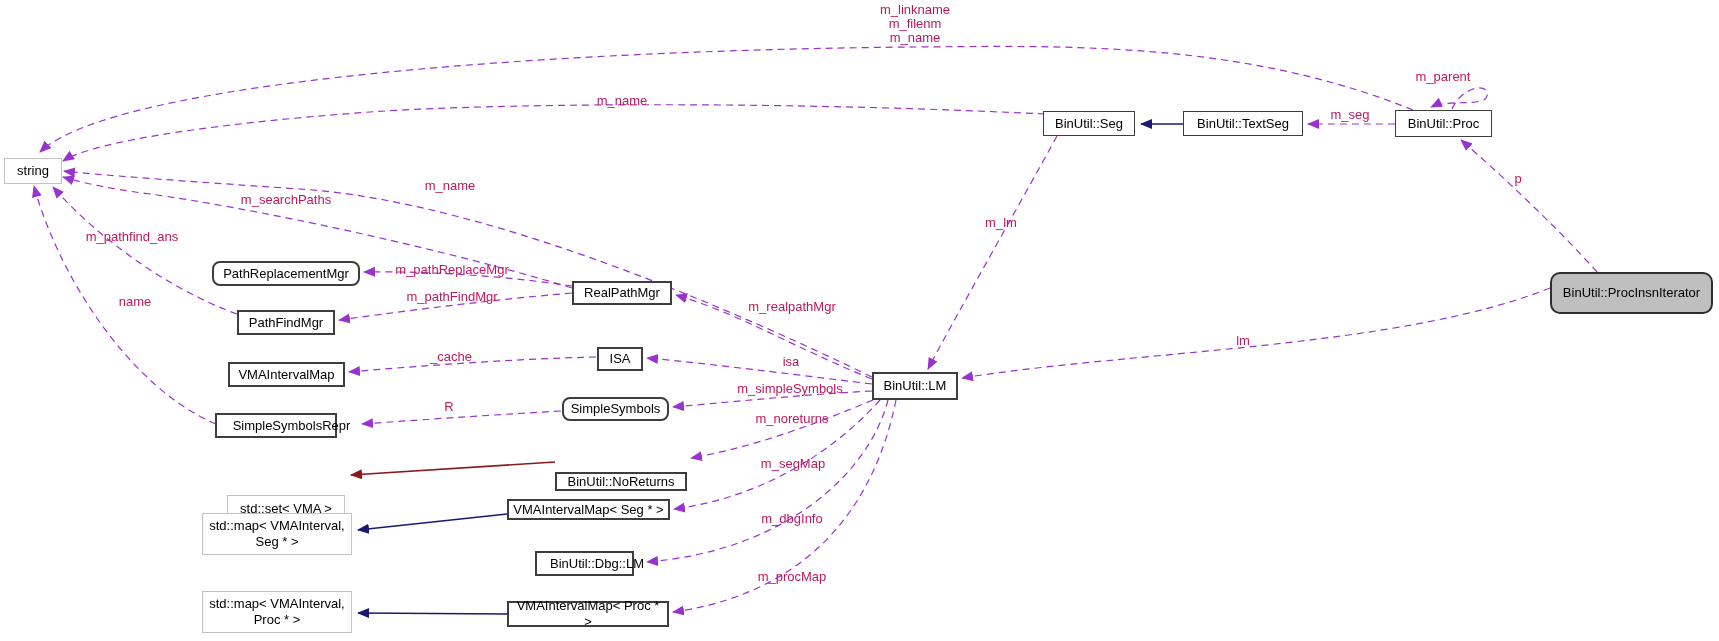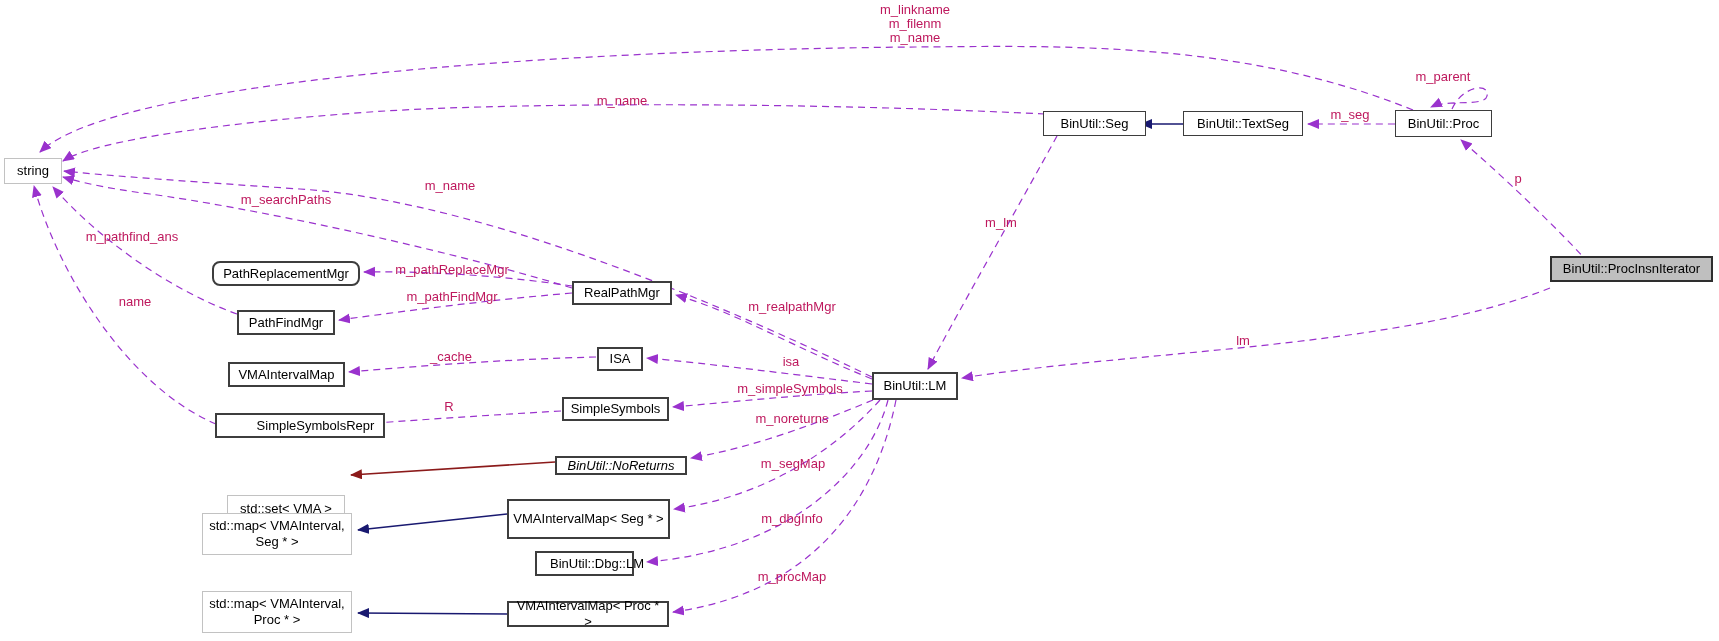--- a/index.html
+++ b/index.html
@@ -92,29 +92,29 @@
     <div class="edge-label" style="left: 1243px; top: 341px;">lm</div>
     <div class="edge-label" style="left: 1518px; top: 179px;">p</div>
     <div class="edge-label" style="left: 1350px; top: 115px;">m_seg</div>
     <div class="edge-label" style="left: 1443px; top: 77px;">m_parent</div>
     <div class="node external" style="left: 4px; top: 158px; width: 58px; height: 26px;">string</div>
     <div class="node" style="left: 212px; top: 261px; width: 148px; height: 25px; border-radius: 8px;">PathReplacementMgr</div>
     <div class="node" style="left: 237px; top: 310px; width: 98px; height: 25px;">PathFindMgr</div>
     <div class="node" style="left: 572px; top: 281px; width: 100px; height: 24px;">RealPathMgr</div>
     <div class="node" style="left: 228px; top: 362px; width: 117px; height: 25px;">VMAIntervalMap</div>
     <div class="node" style="left: 597px; top: 347px; width: 46px; height: 24px;">ISA</div>
-    <div class="node" style="left: 215px; top: 413px; width: 170px; height: 25px; padding-left: 34px;">SimpleSymbolsRepr</div>
-    <div class="node" style="left: 562px; top: 397px; width: 107px; height: 24px;">SimpleSymbols</div>
+    <div class="node" style="left: 215px; top: 413px; width: 122px; height: 25px; padding-left: 34px;">SimpleSymbolsRepr</div>
+    <div class="node" style="left: 562px; top: 397px; width: 107px; height: 24px; border-radius: 8px;">SimpleSymbols</div>
     <div class="node external" style="left: 227px; top: 463px; width: 118px; height: 27px; margin-top: 32px;">std::set&lt; VMA &gt;</div>
-    <div class="node" style="left: 555px; top: 456px; width: 132px; height: 19px; font-style: italic;">BinUtil::NoReturns</div>
+    <div class="node" style="left: 555px; top: 472px; width: 132px; height: 19px;">BinUtil::NoReturns</div>
     <div class="node external" style="left: 202px; top: 513px; width: 150px; height: 42px;">std::map&lt; VMAInterval,
 Seg * &gt;</div>
-    <div class="node" style="left: 507px; top: 499px; width: 163px; height: 40px;">VMAIntervalMap&lt; Seg * &gt;</div>
+    <div class="node" style="left: 507px; top: 499px; width: 163px; height: 21px;">VMAIntervalMap&lt; Seg * &gt;</div>
     <div class="node" style="left: 535px; top: 551px; width: 99px; height: 25px; padding-left: 28px;">BinUtil::Dbg::LM</div>
     <div class="node external" style="left: 202px; top: 591px; width: 150px; height: 42px;">std::map&lt; VMAInterval,
 Proc * &gt;</div>
     <div class="node" style="left: 507px; top: 601px; width: 162px; height: 26px;">VMAIntervalMap&lt; Proc * &gt;</div>
     <div class="node" style="left: 872px; top: 372px; width: 86px; height: 28px;">BinUtil::LM</div>
-    <div class="node thin" style="left: 1043px; top: 111px; width: 103px; height: 25px;">BinUtil::Seg</div>
+    <div class="node thin" style="left: 1043px; top: 111px; width: 92px; height: 25px;">BinUtil::Seg</div>
     <div class="node thin" style="left: 1183px; top: 111px; width: 120px; height: 25px;">BinUtil::TextSeg</div>
     <div class="node thin" style="left: 1395px; top: 110px; width: 97px; height: 27px;">BinUtil::Proc</div>
-    <div class="node focus" style="left: 1550px; top: 256px; width: 163px; height: 26px;">BinUtil::ProcInsnIterator</div>
+    <div class="node focus" style="left: 1550px; top: 272px; width: 163px; height: 42px; border-radius: 10px;">BinUtil::ProcInsnIterator</div>
   </div>
 
 </body></html>

